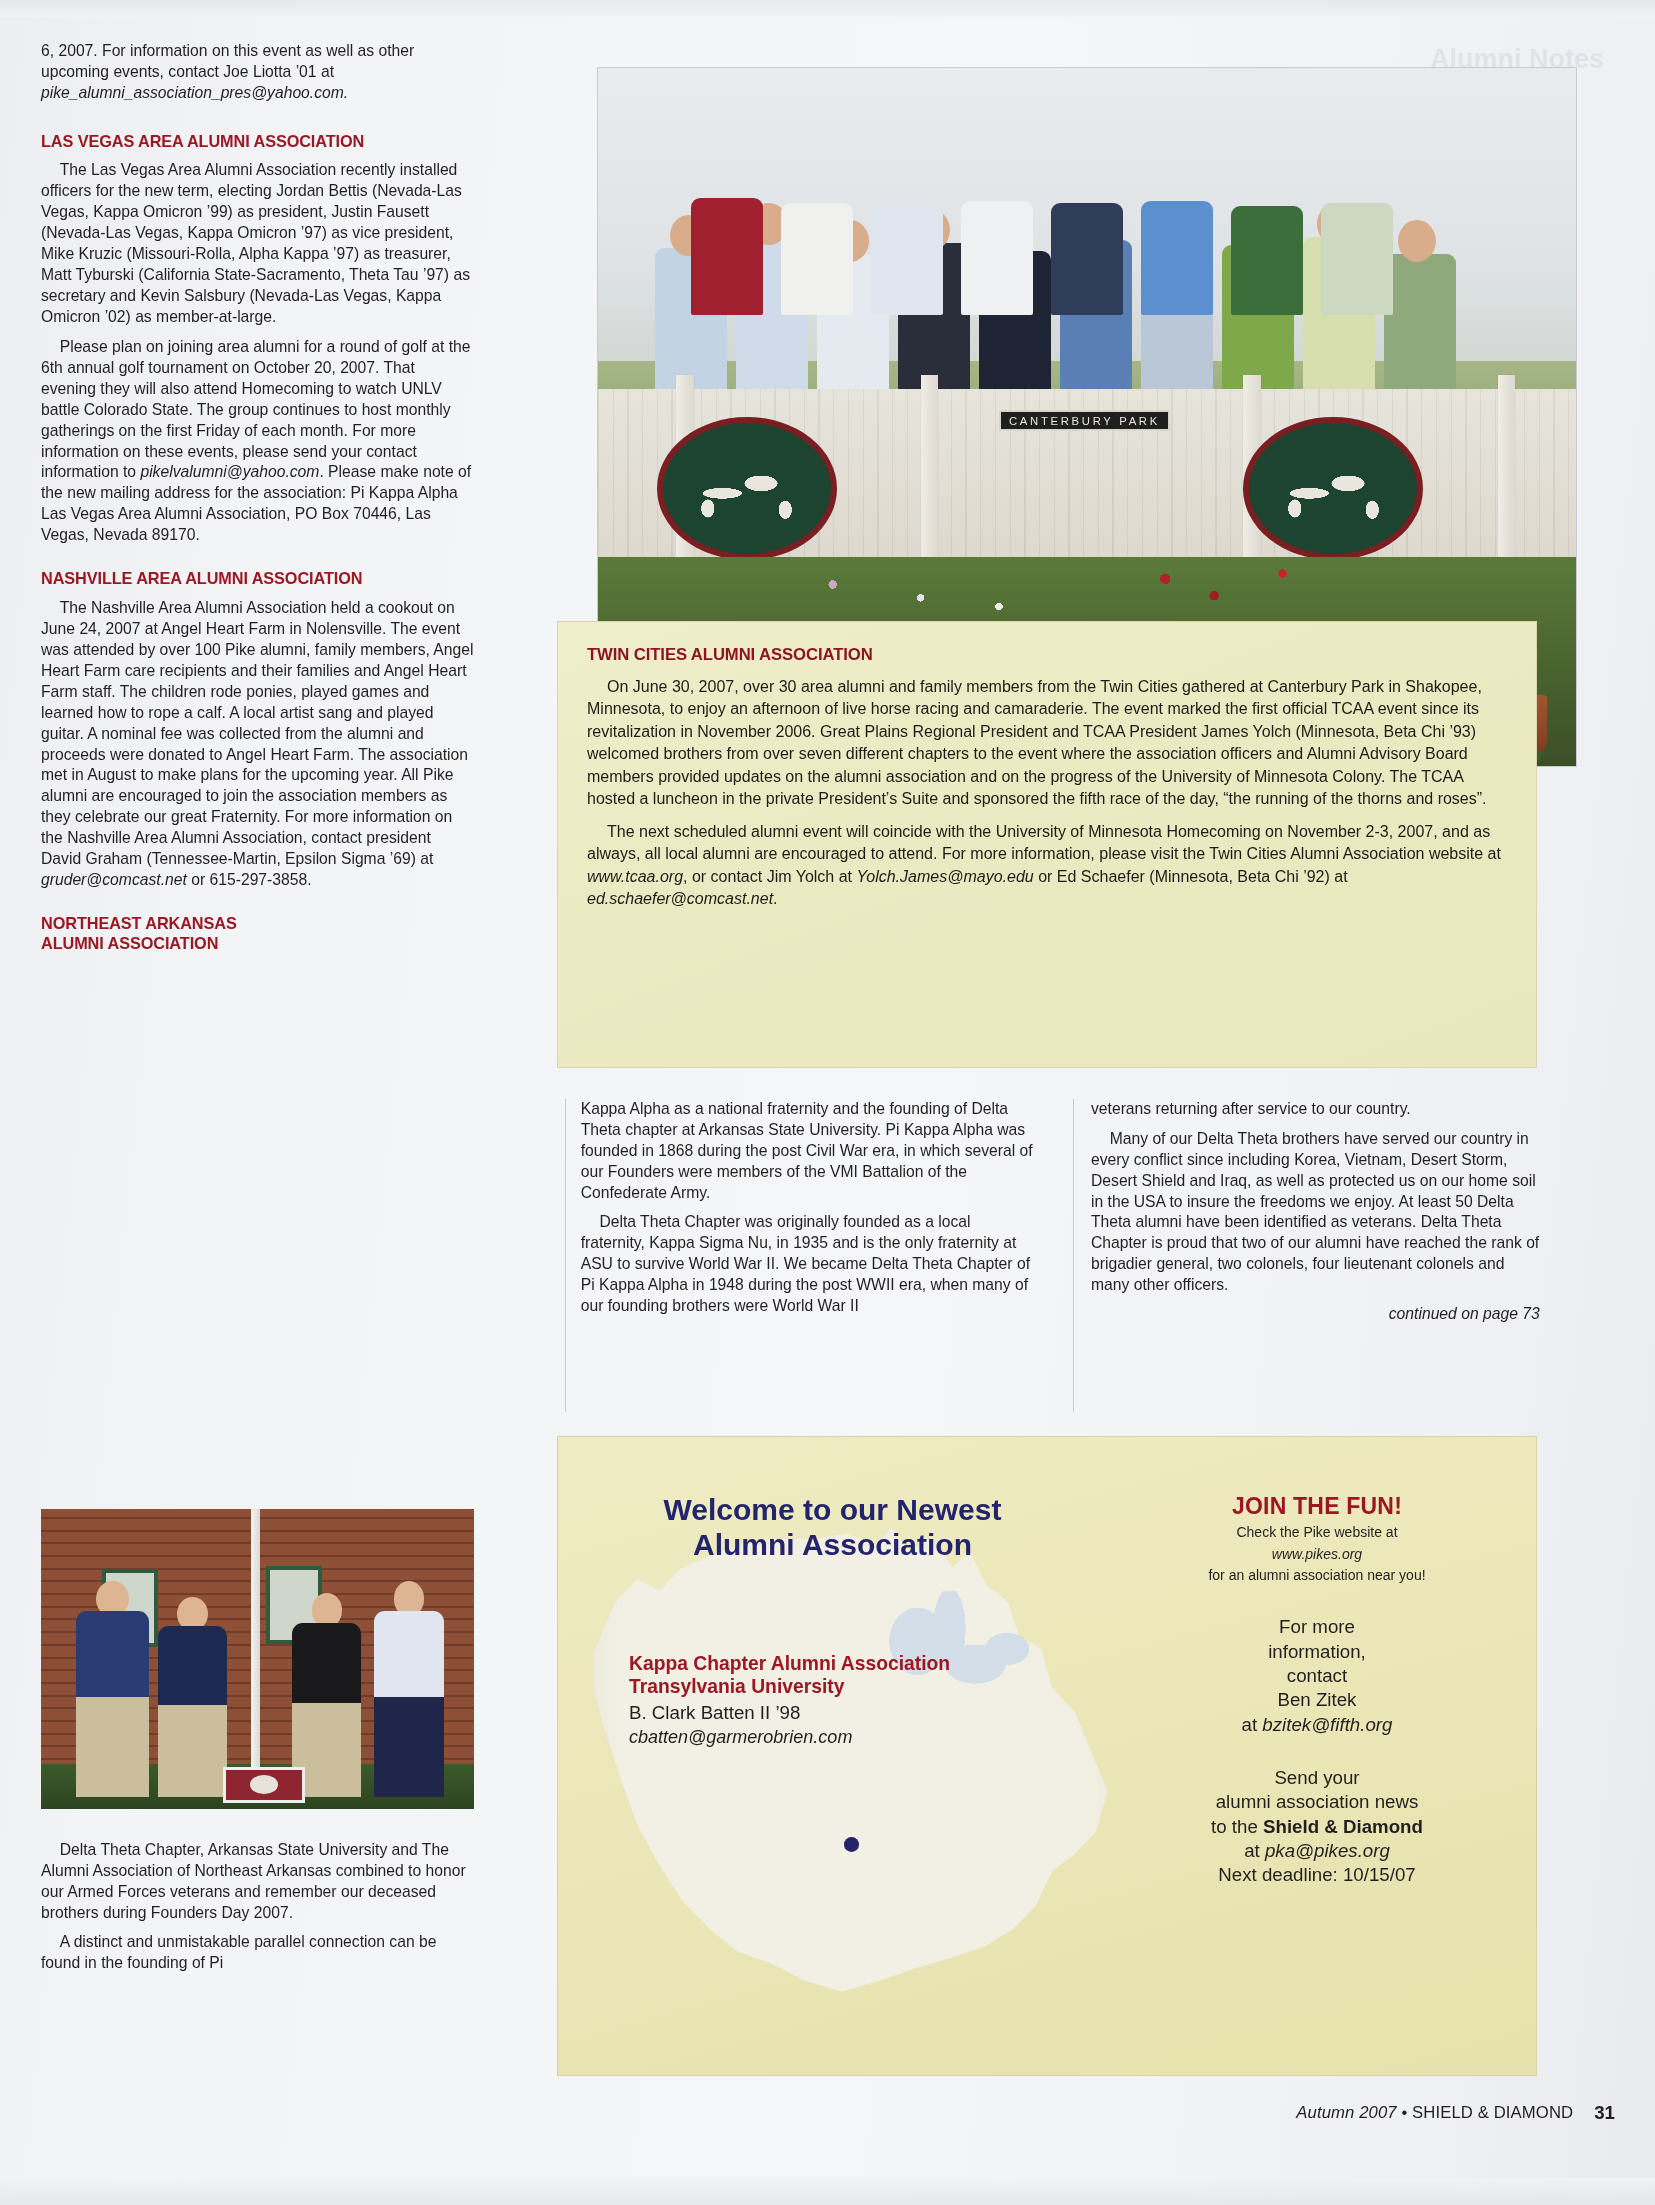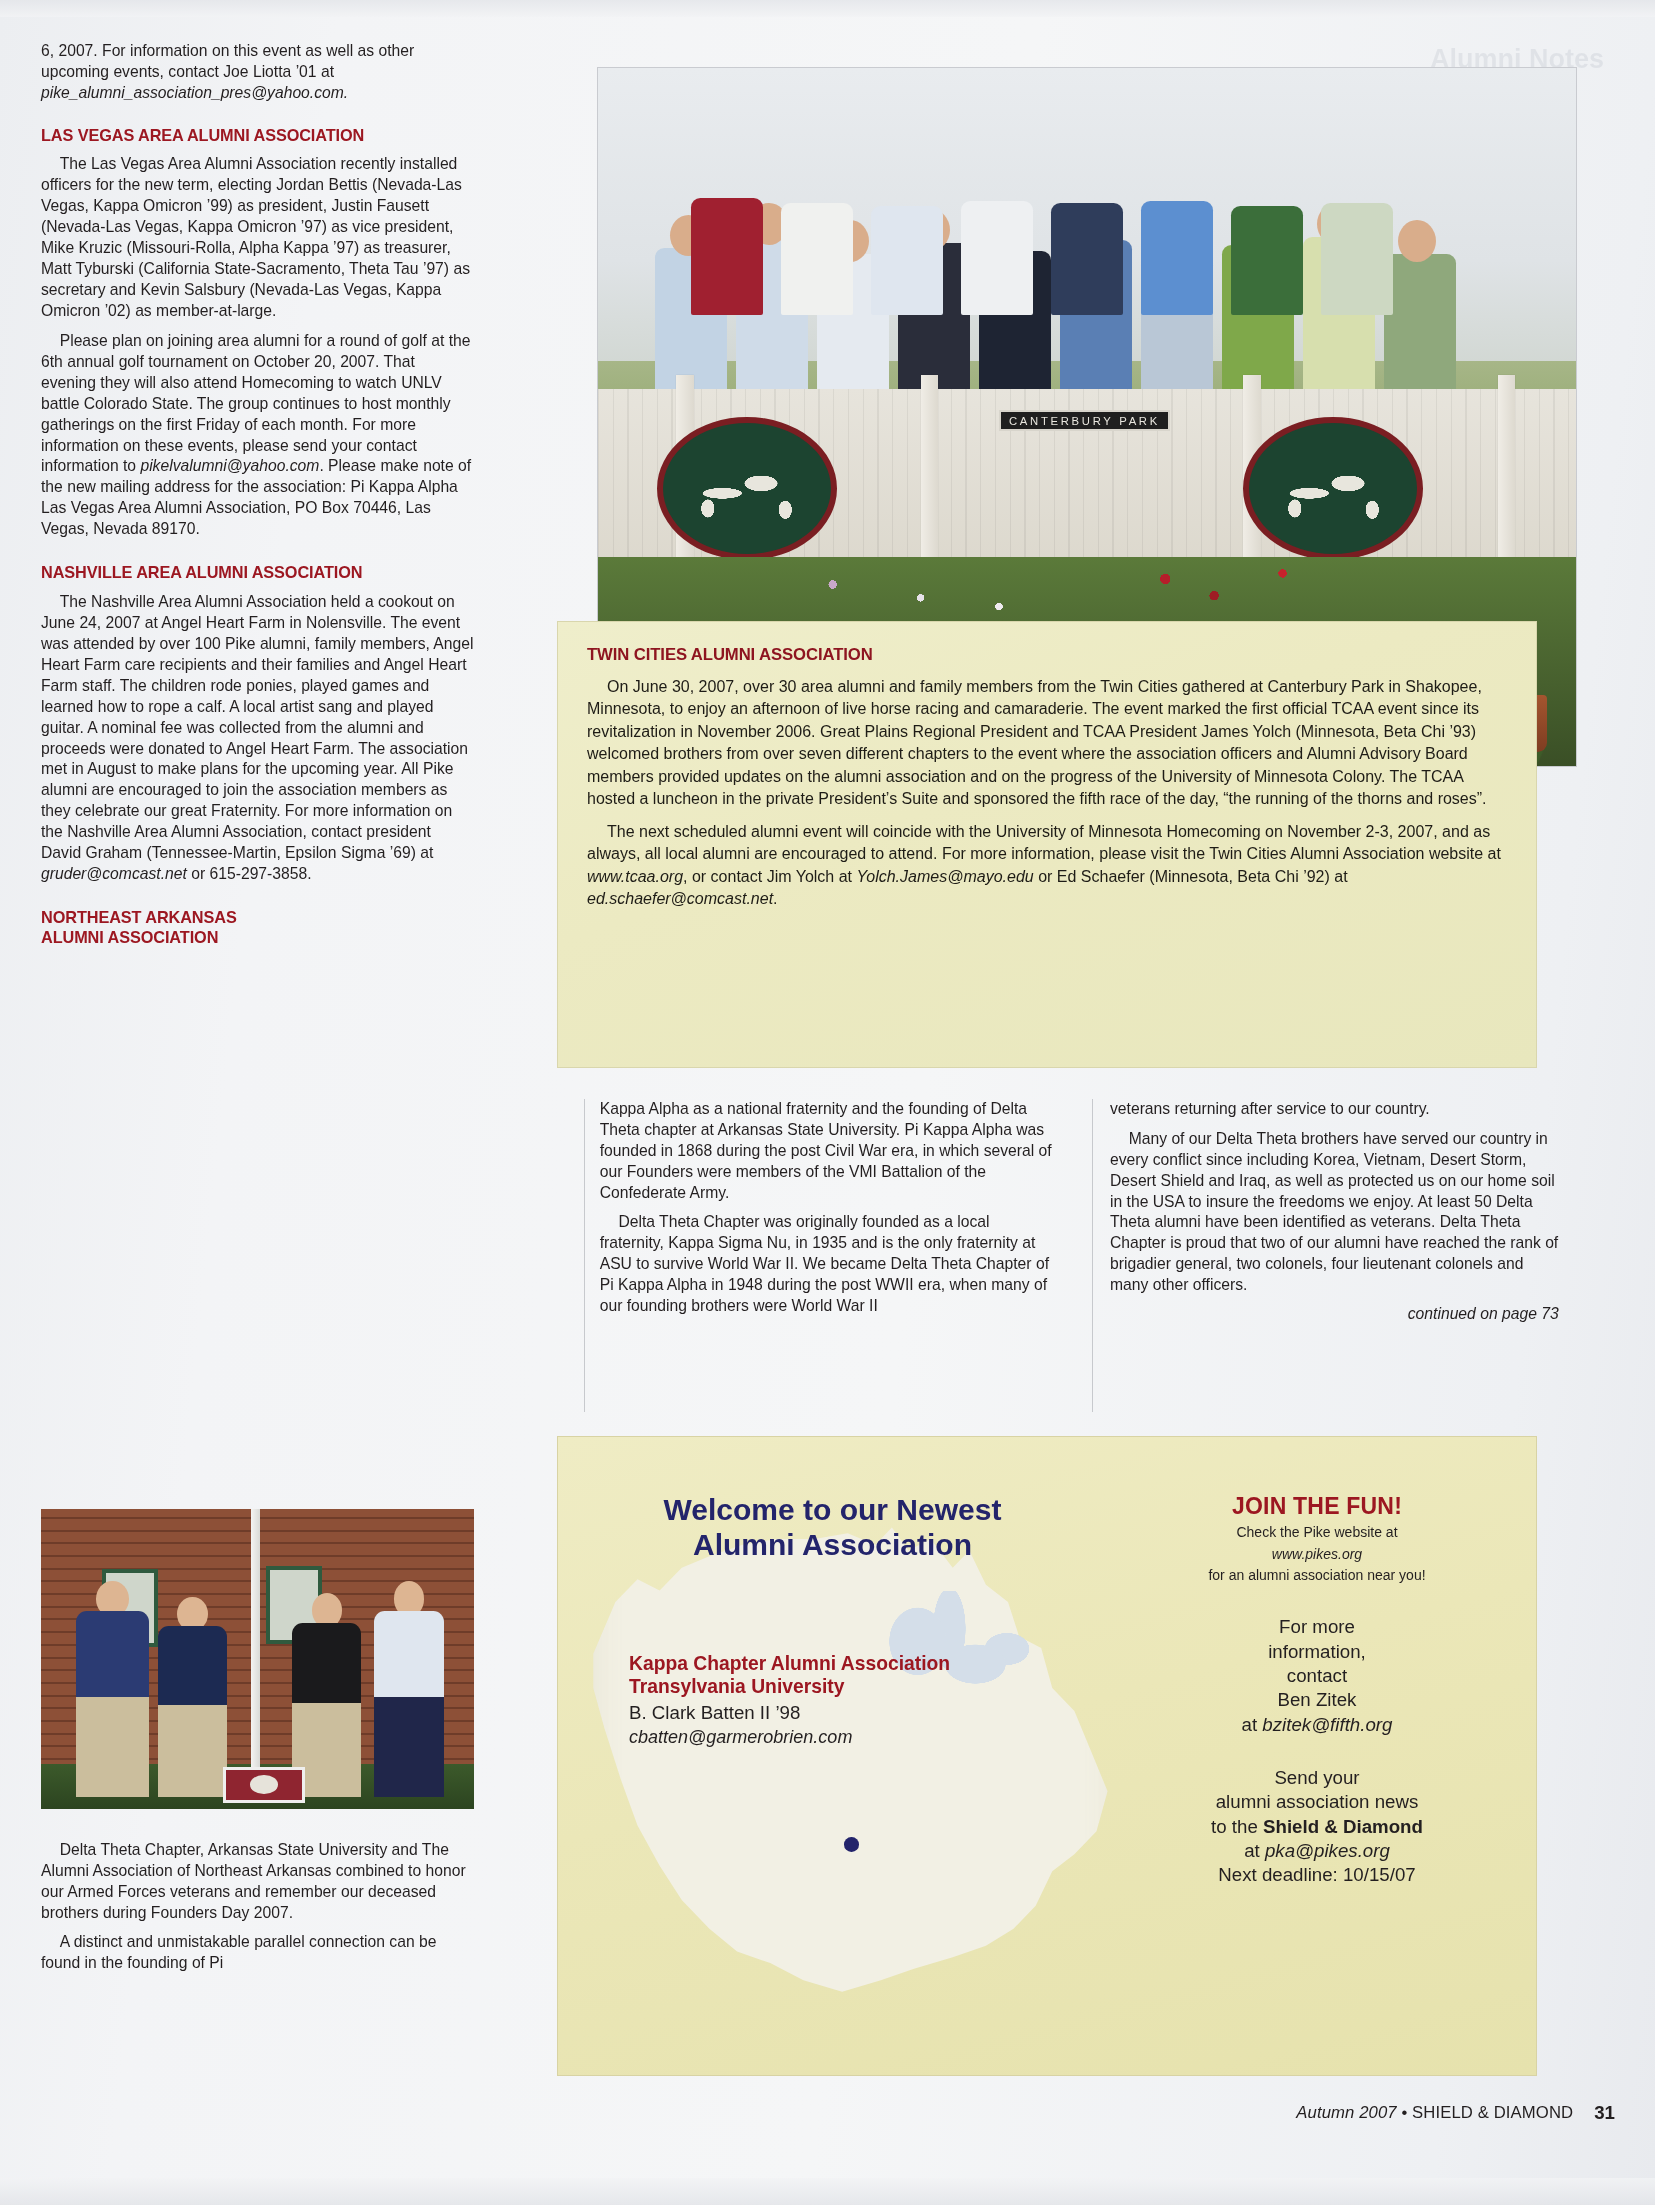--- a/index.html
+++ b/index.html
@@ -27,21 +27,21 @@
     position:absolute; left:41px; top:41px; width:433px;
     font-size:15.7px; line-height:1.335; color:#231f20;
     text-align:left;
   }
   .col-left p{margin:0 0 0 0;}
   .col-left p.indent{text-indent:18.7px; margin-top:8.7px;}
   .sec-head{
     color:#9c1721; font-weight:bold; font-size:16.3px; letter-spacing:-0.1px;
     margin:23px 0 8.7px 0; line-height:1.22;
   }
-  .sec-head.first{margin-top:22px;}
+  .sec-head.first{margin-top:28px;}
   .ital{font-style:italic;}
 
   
   .photo{position:absolute; overflow:hidden; background:#cfd3d8;}
 
   
   #photo-canterbury{ left:557px; top:67px; width:980px; height:700px;
      border:0.7px solid #c9cbd0;margin-left:40px;}
   .cb-sky{position:absolute;left:0;top:0;width:100%;height:46%;
      background:linear-gradient(#e9ecef,#dfe3e6 60%,#cfd5cf);}
@@ -113,21 +113,21 @@
     border:0.7px solid #d9d6ad;
     padding:23px 29px 0 29px;
   }
   #twin-box .sec-head{margin:0 0 10.7px 0;font-size:16.7px;color:#8e1520;}
   #twin-box p{margin:0;font-size:16px;line-height:1.40;color:#1e1c16;
      text-indent:20px;}
   #twin-box p + p{margin-top:10.7px;}
 
   
   #mid-cols{
-    position:absolute; left:584px; top:1099px; width:980px; height:313px;
+    position:absolute; left:565px; top:1099px; width:980px; height:313px;
     display:flex; gap:35px;
     border-left:1.3px solid #c7c9cd;
     padding-left:14.7px;
   }
   #mid-cols .mc{width:457px;font-size:15.7px;line-height:1.335;color:#231f20;}
   #mid-cols .mc p{margin:0;}
   #mid-cols .mc p.indent{text-indent:18.7px;margin-top:8.7px;}
   #mid-cols .mc.right{border-left:1.3px solid #c7c9cd;padding-left:17.3px;width:467px;}
   .contd{display:block;text-align:right;font-style:italic;margin-top:8px;}
 

